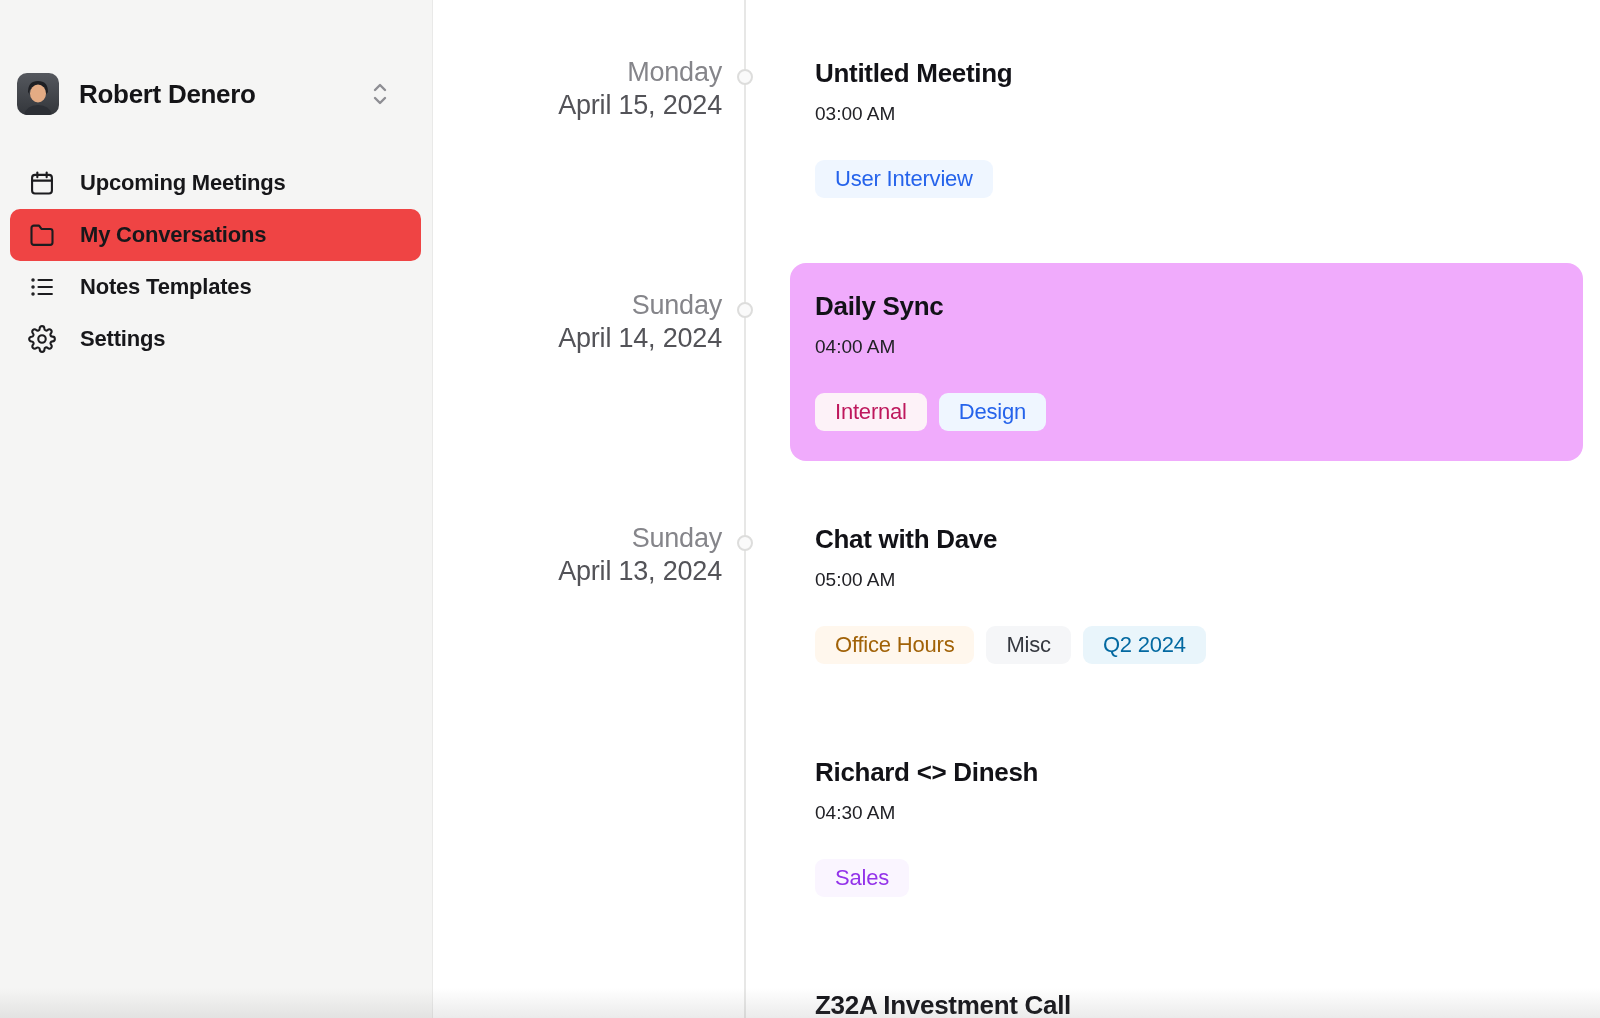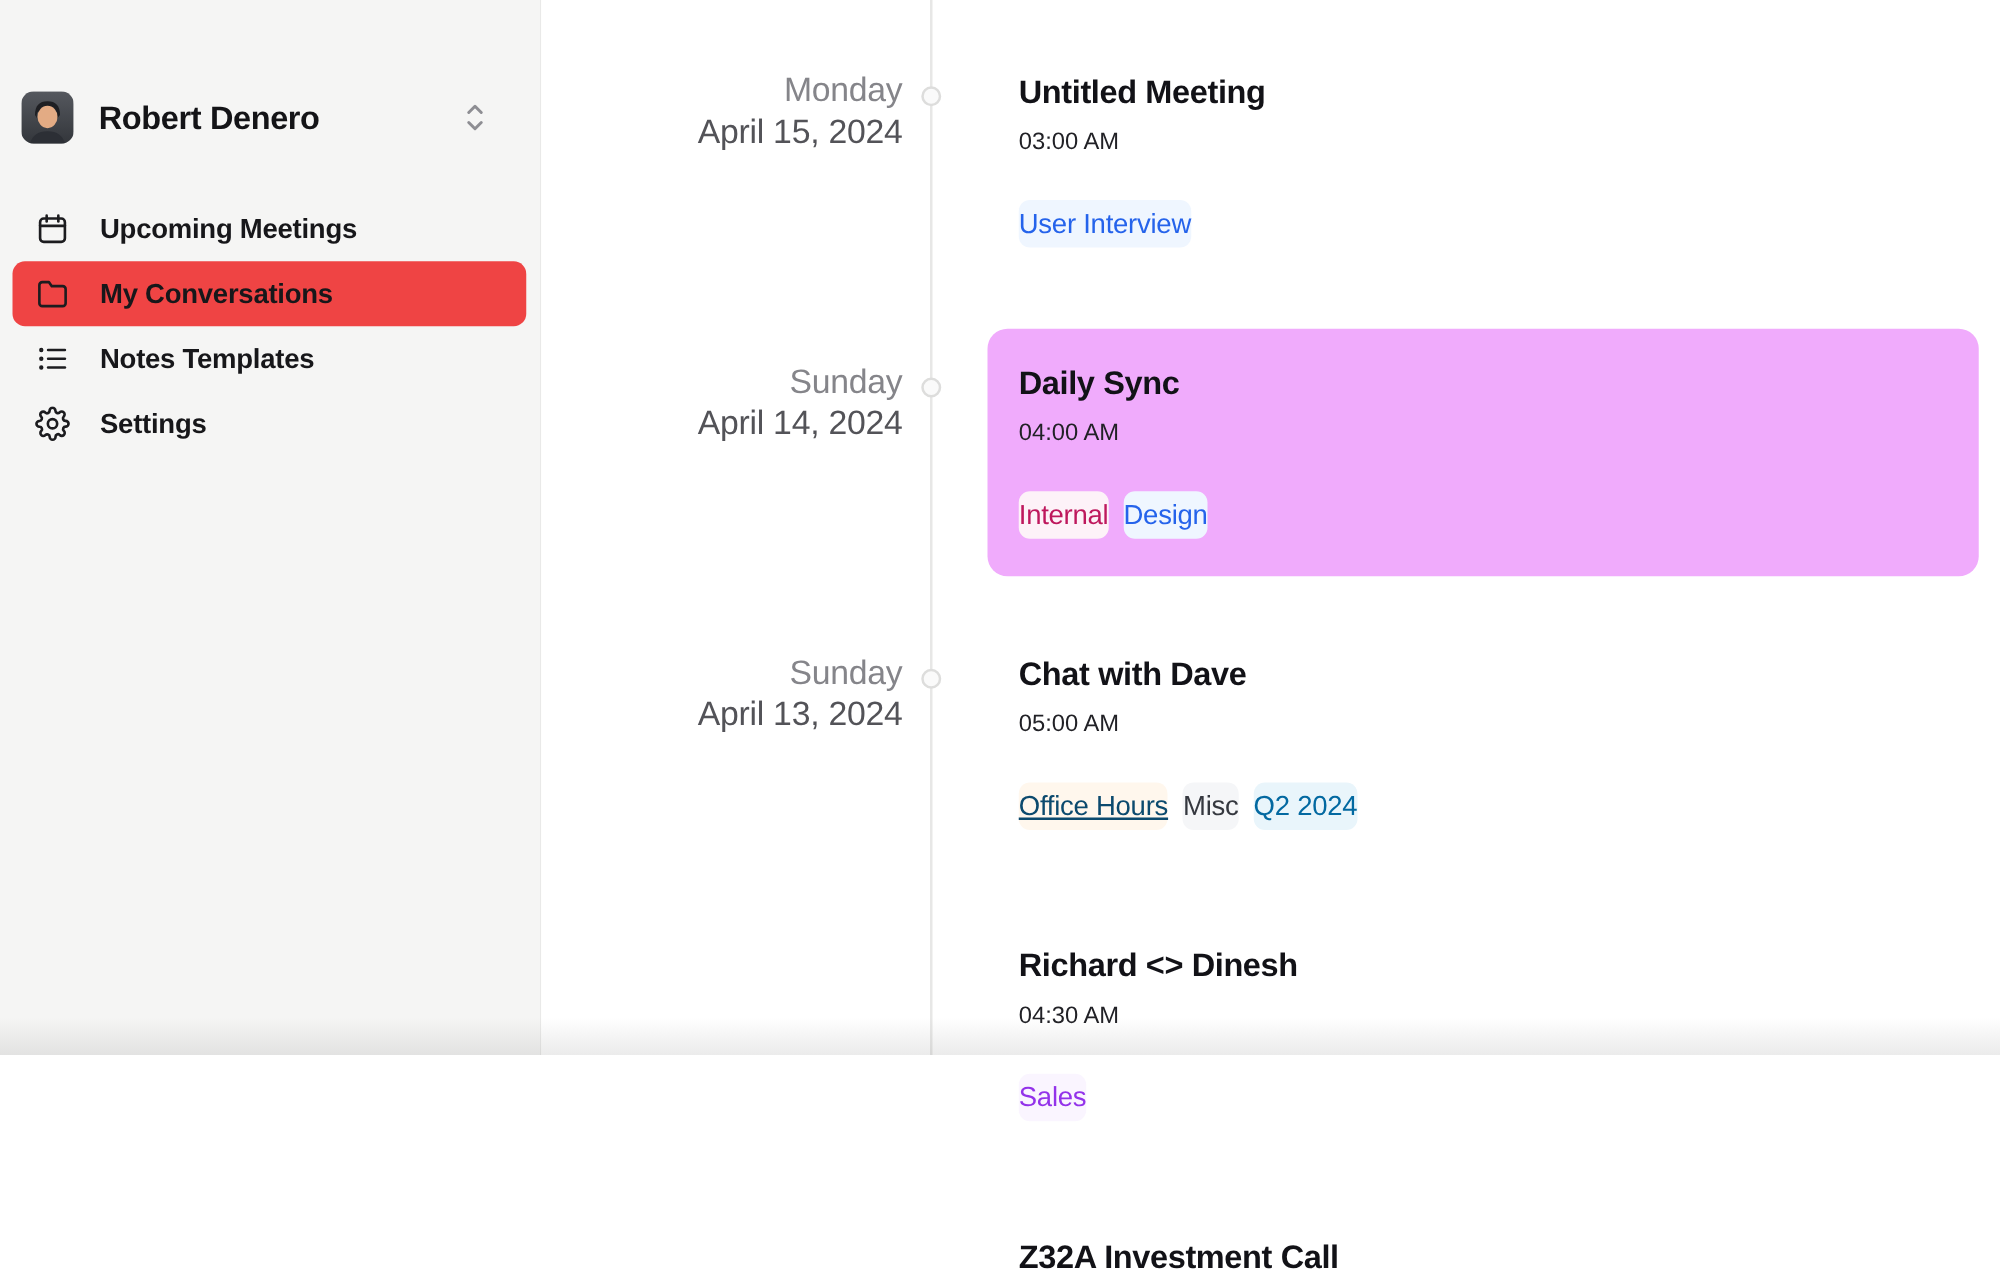--- a/index.html
+++ b/index.html
@@ -2,21 +2,21 @@
 <html><head>
 <meta charset="utf-8">
 <style>
   * { margin: 0; padding: 0; box-sizing: border-box; }
   html, body { width: 1600px; height: 1018px; overflow: hidden; }
   body {
     font-family: "Liberation Sans", sans-serif;
     background: #ffffff;
     color: #17171a;
   }
-  .app { display: flex; width: 1600px; height: 844px; position: relative; }
+  .app { display: flex; width: 1600px; height: 1018px; position: relative; }
 
   
   .sidebar {
     width: 433px; min-width: 433px; height: 100%;
     background: #f5f5f4;
     border-right: 1px solid #e9e9e8;
     position: relative;
   }
   .profile {
     margin: 73px 26px 0 17px;
@@ -78,21 +78,21 @@
   .meeting.highlighted { background: #f0abfc; }
   .meeting-title {
     font-size: 26px; font-weight: 700; letter-spacing: -0.3px;
     color: #121217; line-height: 34px; white-space: nowrap;
   }
   .meeting-time {
     font-size: 19px; color: #212126; margin-top: 9px; line-height: 30px;
   }
   .tags { display: flex; gap: 12px; margin-top: 31px; }
   .tag {
-    height: 38px; line-height: 38px; padding: 0 0;
+    height: 38px; line-height: 38px; padding: 0 20px;
     border-radius: 9px; font-size: 22px; font-weight: 500;
     letter-spacing: -0.2px; white-space: nowrap;
   }
 
   .bottom-fade {
     position: absolute; left: 0; right: 0; bottom: 0; height: 30px;
     background: linear-gradient(to bottom, rgba(130,130,130,0), rgba(130,130,130,0.16));
     pointer-events: none;
   }
 </style>
@@ -205,21 +205,21 @@
         <section class="group">
           <div class="date-block">
             <div class="day-label">Sunday</div>
             <div class="date-label">April 13, 2024</div>
           </div>
           <div class="timeline-dot"></div>
           <div class="meeting">
             <div class="meeting-title">Chat with Dave</div>
             <div class="meeting-time">05:00 AM</div>
             <div class="tags">
-              <span class="tag" style="color: #0c4a6e; background: rgb(255, 247, 237); text-decoration: underline;">Office Hours</span>
+              <span class="tag" style="color: #a16207; background: rgb(255, 247, 237);">Office Hours</span>
               <span class="tag" style="color: rgb(53, 56, 63); background: rgb(245, 246, 248);">Misc</span>
               <span class="tag" style="color: rgb(3, 105, 161); background: rgb(233, 245, 251);">Q2 2024</span>
             </div>
           </div>
           <div class="meeting">
             <div class="meeting-title">Richard &lt;&gt; Dinesh</div>
             <div class="meeting-time">04:30 AM</div>
             <div class="tags">
               <span class="tag" style="color: rgb(147, 51, 234); background: rgb(250, 245, 255);">Sales</span>
             </div>

